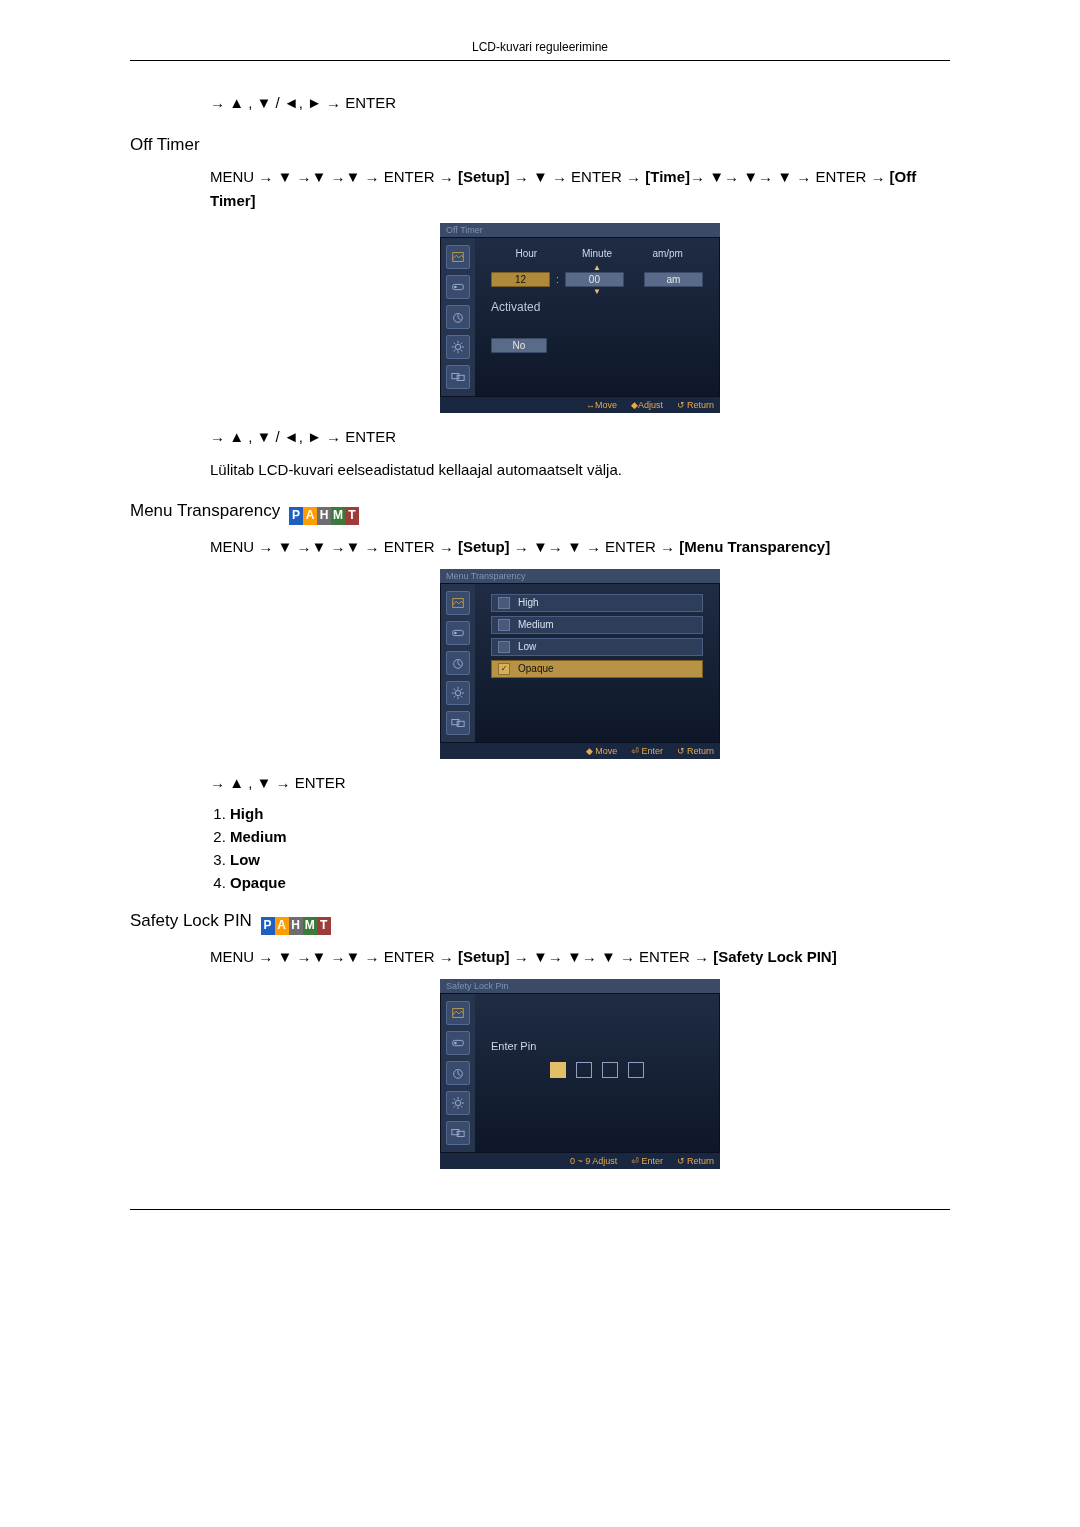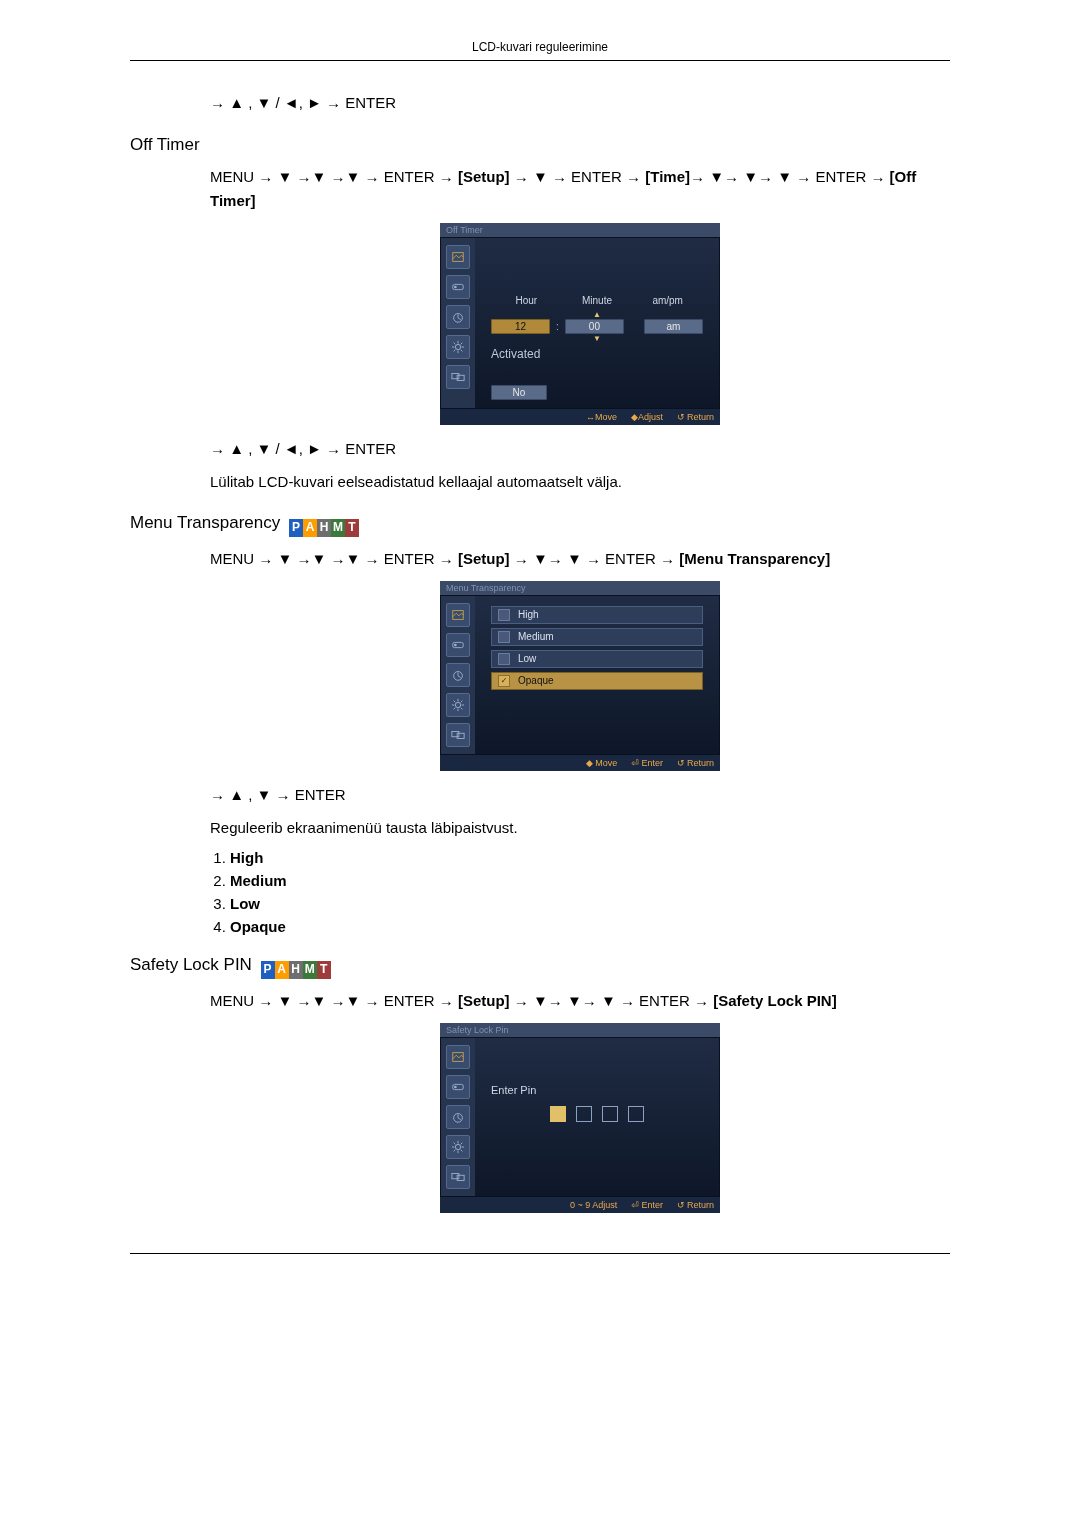--- a/index.html
+++ b/index.html
@@ -117,21 +117,20 @@
     text-align: center;
   }
   .osd-footer span { color: #e9a94a; }
 
   
   .ot-head {
     display: flex;
     color: #cfd7e6;
     font-size: 10px;
     margin-bottom: 4px;
-    margin-top: 47px;
   }
   .ot-col { flex: 1; text-align: center; }
   .ot-row {
     display: flex;
     gap: 6px;
     align-items: center;
   }
   .ot-up, .ot-down { text-align:center; color:#e8c472; font-size:8px; }
   .pill {
     background: #b08a3a;
@@ -342,21 +341,20 @@
         </div>
       </div>
       <div class="osd-footer">
         <span><span>◆</span> <span>Move</span></span>
         <span><span>⏎</span> <span>Enter</span></span>
         <span><span>↺</span> <span>Return</span></span>
       </div>
     </div>
 
     <div class="nav-line">→ ▲ , ▼ → ENTER</div>
-    <div class="para">Reguleerib ekraanimenüü tausta läbipaistvust.</div>
     <ol class="opts">
       <li><span>High</span></li>
       <li><span>Medium</span></li>
       <li><span>Low</span></li>
       <li><span>Opaque</span></li>
     </ol>
   </div>
 
   <div class="section-title">
     <span>Safety Lock PIN</span>

